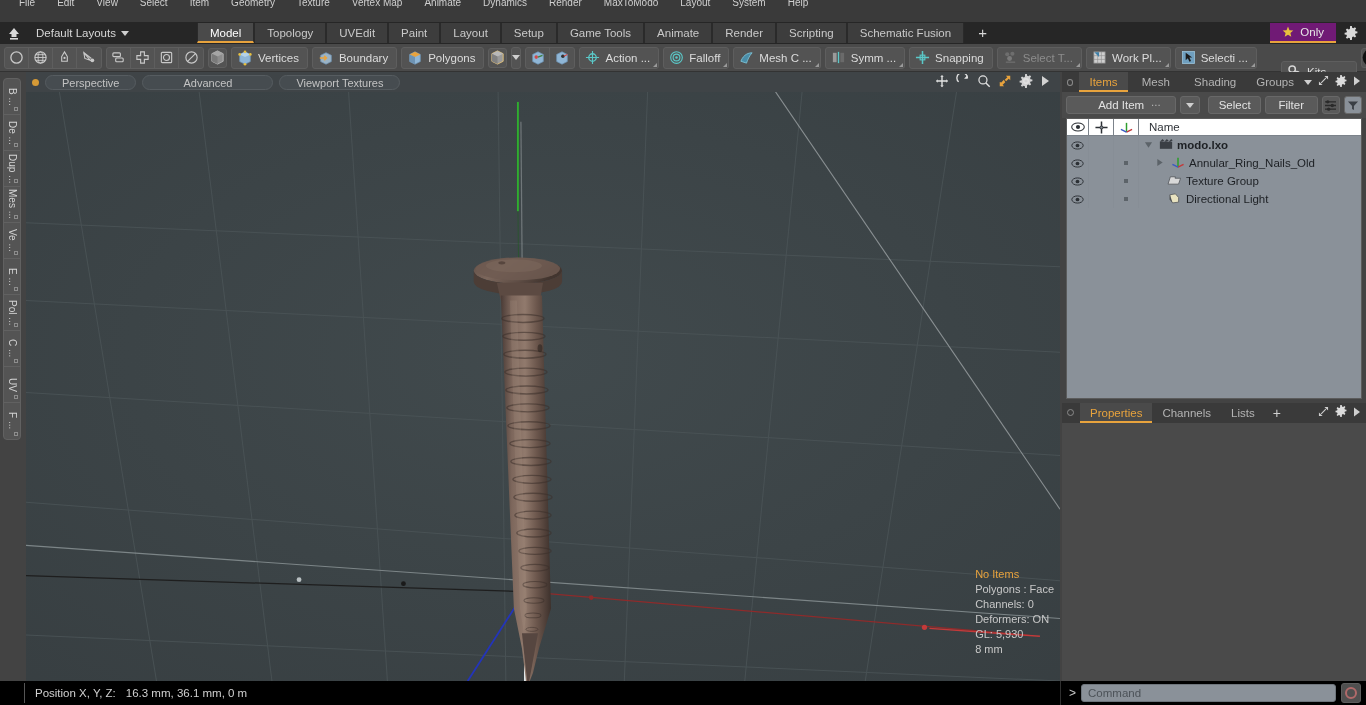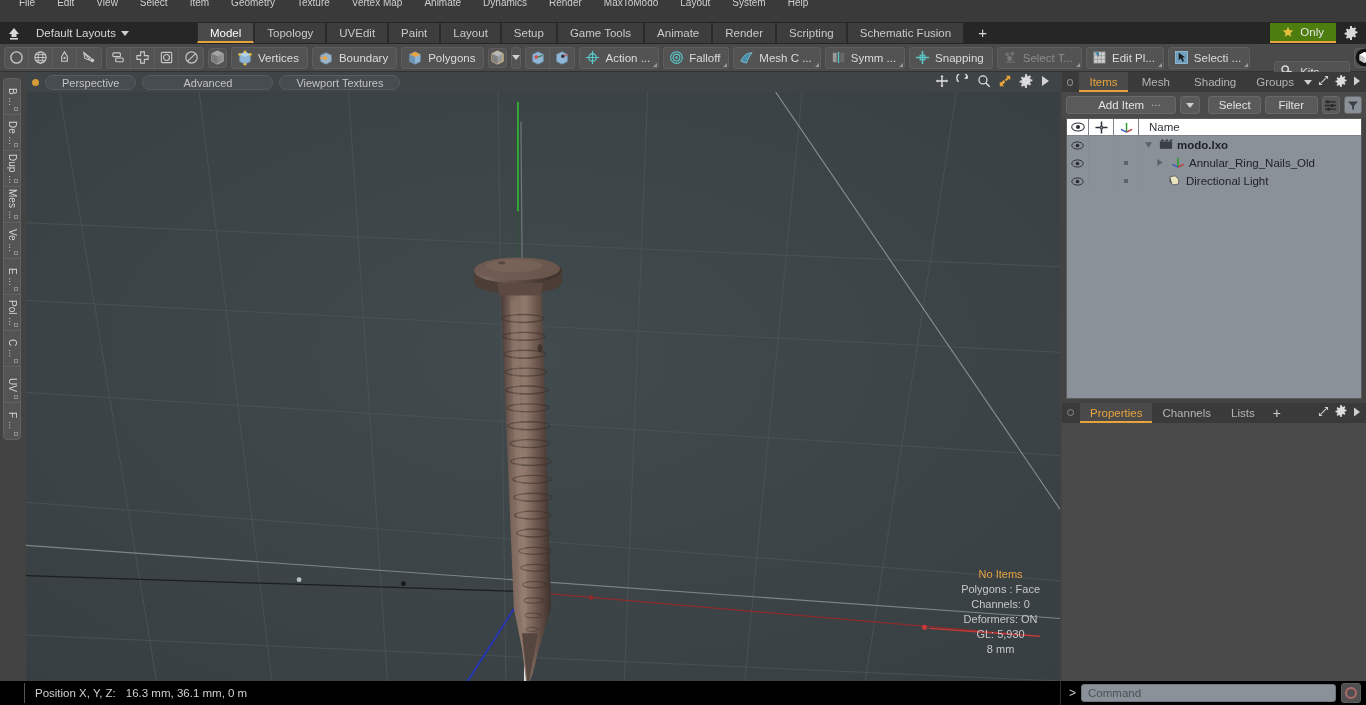--- a/index.html
+++ b/index.html
@@ -19,21 +19,21 @@
   .layoutbar{ height:22px; background:#262626; display:flex; align-items:center; flex:0 0 22px; position:relative; }
   .homebtn{ width:24px; height:20px; margin-left:2px; display:flex; align-items:center; justify-content:center; }
   .layoutsel{ color:#d7d7d7; font-size:11.5px; padding:0 8px 0 10px; display:flex; align-items:center; gap:5px; }
   .caret-d{ width:0;height:0;border-left:4px solid transparent;border-right:4px solid transparent;border-top:5px solid #cfcfcf; }
   .ltabs{ display:flex; align-items:center; margin-left:60px; height:22px; }
   .ltab{ height:20px; line-height:20px; padding:0 12px; font-size:11.5px; color:#c9c9c9; background:#3d3d3d;
          border-left:1px solid #2a2a2a;border-right:1px solid #2a2a2a; white-space:nowrap;}
   .ltab.active{ background:#4a4a4a; color:#ffffff; border-bottom:2px solid #e8a33d; }
   .ltab.plus{ background:transparent; border:none; font-size:15px; color:#d8d8d8; padding:0 14px; }
   .lright{ margin-left:auto; display:flex; align-items:center; height:22px; }
-  .onlybtn{ height:20px; display:flex; align-items:center; gap:6px; padding:0 12px; background:#4d7c0f;
+  .onlybtn{ height:20px; display:flex; align-items:center; gap:6px; padding:0 12px; background:#701a75;
             border-bottom:2px solid #e8a33d; color:#e6e6e6; font-size:11.5px;}
   .gearwrap{ width:30px;height:22px;display:flex;align-items:center;justify-content:center; }
 
   
   .toolbar{ height:28px; background:#4a4a4a; display:flex; align-items:center; padding:0 4px; gap:4px;
             flex:0 0 28px; border-bottom:1px solid #333; }
   .tgroup{ display:flex; align-items:center; background:#535353; border:1px solid #5e5e5e; border-radius:3px; height:22px; }
   .tbtn{ width:24px;height:20px;display:flex;align-items:center;justify-content:center;
          border-right:1px solid #5e5e5e; }
   .tbtn:last-child{ border-right:none; }
@@ -61,21 +61,21 @@
   .vtab i{ position:absolute; right:2px; bottom:3px; width:4px;height:4px;border:1px solid #8d8d8d; }
 
   
   .viewwrap{ flex:1; display:flex; flex-direction:column; min-width:0; background:#434343; padding:0 0 0 2px;}
   .vheader{ height:20px; background:#3f4447; display:flex; align-items:center; gap:6px; padding:0 6px; position:relative;}
   .vdot{ width:7px;height:7px;border-radius:50%;background:#d69a36; }
   .vpill{ height:15px; line-height:15px; padding:0 16px; border:1px solid #565c60; border-radius:8px;
           background:#464c50; color:#c3c3c3; font-size:11px; }
   .vicons{ margin-left:auto; display:flex; align-items:center; gap:7px; padding-right:4px;}
   .viewport{ flex:1; position:relative; overflow:hidden; background:#3b4245; }
-  .vinfo{ position:absolute; right:20px; bottom:24px; text-align:center; font-size:11px; color:#c8c8c8; line-height:15px; }
+  .vinfo{ position:absolute; right:6px; bottom:24px; text-align:left; font-size:11px; color:#c8c8c8; line-height:15px; }
   .vinfo .hl{ color:#e8a33d; }
 
   
   .rpanel{ width:306px; flex:0 0 306px; background:#434343; display:flex; flex-direction:column; padding-left:2px;}
   .paneltabs{ height:20px; background:#3a3a3a; display:flex; align-items:center; position:relative; }
   .pdot{ width:7px;height:7px;border-radius:50%;border:1px solid #8a8a8a; margin:0 6px 0 5px; }
   .ptab{ height:20px; line-height:20px; padding:0 10px; font-size:11.5px; color:#b4b4b4;text-align:center; }
   .ptab.active{ color:#e8a33d; background:#4a4a4a; border-bottom:2px solid #e8a33d; }
   .ptab.plus{ font-size:14px; color:#cfcfcf; padding:0 8px; }
   .picons{ margin-left:auto; display:flex; align-items:center; gap:6px; padding-right:5px; }
@@ -336,21 +336,21 @@
         </svg>
       <span>Select T...</span>
       <i class="corner"></i>
     </div>
     <div class="tlabel">
       <svg width="15" height="15" viewBox="0 0 16 16">
           <rect x="2" y="2" width="12" height="12" fill="#cfcfcf" stroke="#8a8a8a" stroke-width="0.8"></rect>
           <path d="M2 6h12M2 10h12M6 2v12M10 2v12" stroke="#8a8a8a" stroke-width="0.6"></path>
           <path d="M2.5 2.5 h5 v5" fill="#3d7fa8"></path>
         </svg>
-      <span>Edit Pl...</span>
+      <span>Work Pl...</span>
       <i class="corner"></i>
     </div>
     <div class="tlabel">
       <svg width="15" height="15" viewBox="0 0 16 16">
           <rect x="1.5" y="1.5" width="13" height="13" fill="#6f9fbf" stroke="#9fc6dd" stroke-width="0.8"></rect>
           <path d="M5 3 L5 11 L7.3 8.8 L9 12.5 L10.7 11.7 L9 8 L12 8 Z" fill="#1c1c1c"></path>
         </svg>
       <span>Selecti ...</span>
       <i class="corner"></i>
     </div>
@@ -694,20 +694,40 @@
               <svg width="14" height="13" viewBox="0 0 14 14">
                   <path d="M7 12 L7 2" stroke="#2f9e2f" stroke-width="1.7"></path>
                   <path d="M7 12 L13 9" stroke="#c33a3a" stroke-width="1.7"></path>
                   <path d="M7 12 L1 9" stroke="#3a5ac3" stroke-width="1.7"></path>
                 </svg>
             </span>
             <span>Annular_Ring_Nails_Old</span>
           </div>
         </div>
 
+        <div class="trow">
+          <div class="col-eye">
+            <svg width="13" height="9" viewBox="0 0 16 11">
+                <ellipse cx="8" cy="5.5" rx="7" ry="4.4" fill="none" stroke="#2c3035" stroke-width="1.2"></ellipse>
+                <circle cx="8" cy="5.5" r="2.3" fill="#2c3035"></circle>
+              </svg>
+          </div>
+          <div class="col-x"></div>
+          <div class="col-x">
+              <span style="display:block;width:4px;height:4px;background:#5c6369;"></span>
+            </div>
+          <div class="tname" style="padding-left:28px;">
+            <span>
+              <svg width="15" height="12" viewBox="0 0 16 13">
+                  <path d="M1 11 L3.5 3 H9 L8.6 4.6 H14.6 L12.4 11 Z" fill="#d8d8d8" stroke="#54585d" stroke-width="0.9"></path>
+                </svg>
+            </span>
+            <span>Texture Group</span>
+          </div>
+        </div>
 
         <div class="trow">
           <div class="col-eye">
             <svg width="13" height="9" viewBox="0 0 16 11">
                 <ellipse cx="8" cy="5.5" rx="7" ry="4.4" fill="none" stroke="#2c3035" stroke-width="1.2"></ellipse>
                 <circle cx="8" cy="5.5" r="2.3" fill="#2c3035"></circle>
               </svg>
           </div>
           <div class="col-x"></div>
           <div class="col-x">

